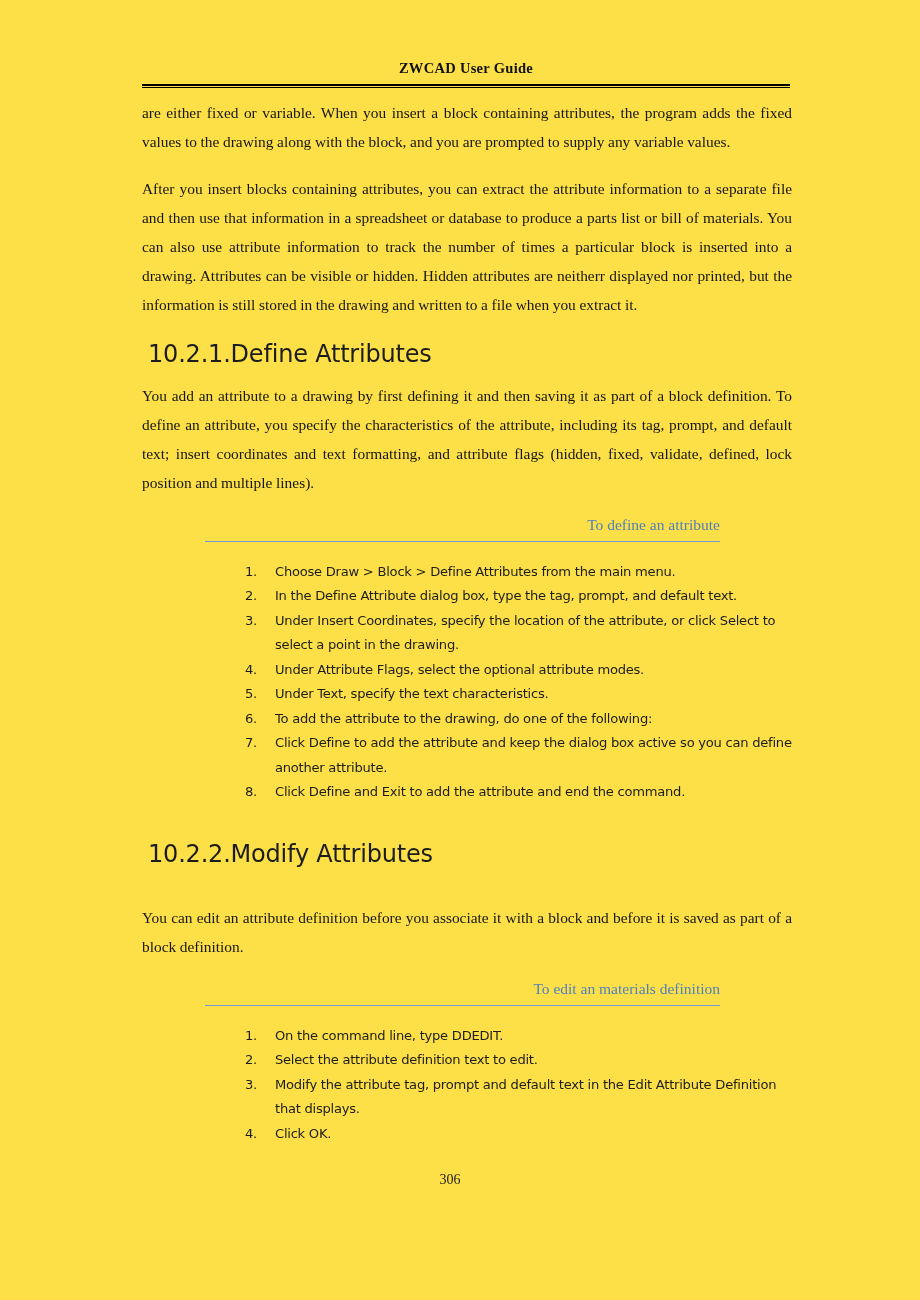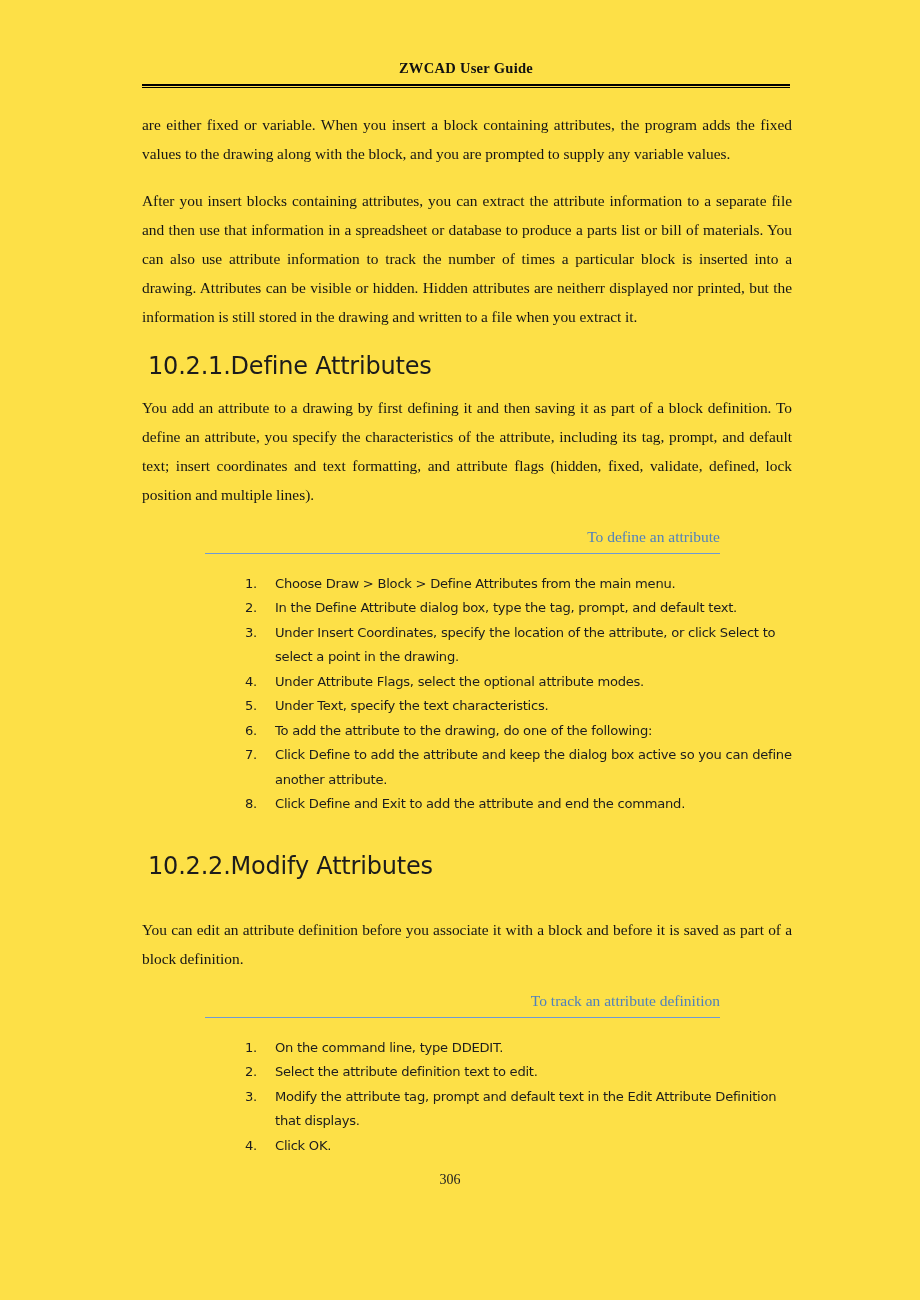--- a/index.html
+++ b/index.html
@@ -47,21 +47,21 @@
     height: 4px;
     border-top: 2px solid #000;
     border-bottom: 1px solid #000;
     box-sizing: border-box;
   }
 
   
   .content {
     position: absolute;
     left: 142px;
-    top: 110px;
+    top: 98px;
     width: 650px;
   }
   p.body {
     font-family: "Liberation Serif", serif;
     font-size: 15.4px;
     line-height: 29px;
     text-align: justify;
     margin: 0 0 18px 0;
     color: #151515;
     word-spacing: -0.2px;
@@ -192,21 +192,21 @@
     <div class="sec-block-2">
       <h2 class="section">
         <span class="secnum">10.2.2.</span>
         <span class="sectitle">Modify Attributes</span>
       </h2>
     </div>
 
     <p class="body">You can edit an attribute definition before you associate it with a block and before it is saved as part of a block definition.</p>
 
     <div class="proc-head">
-      <div class="proc-head-text">To track an attribute definition</div>
+      <div class="proc-head-text">To edit an materials definition</div>
       <div class="proc-head-rule"></div>
     </div>
 
     <ol class="proc">
       <li><span class="num">1.</span><span>On the command line, type DDEDIT.</span></li>
       <li><span class="num">2.</span><span>Select the attribute definition text to edit.</span></li>
       <li><span class="num">3.</span><span>Modify the attribute tag, prompt and default text in the Edit Attribute Definition that displays.</span></li>
       <li><span class="num">4.</span><span>Click OK.</span></li>
     </ol>
 

